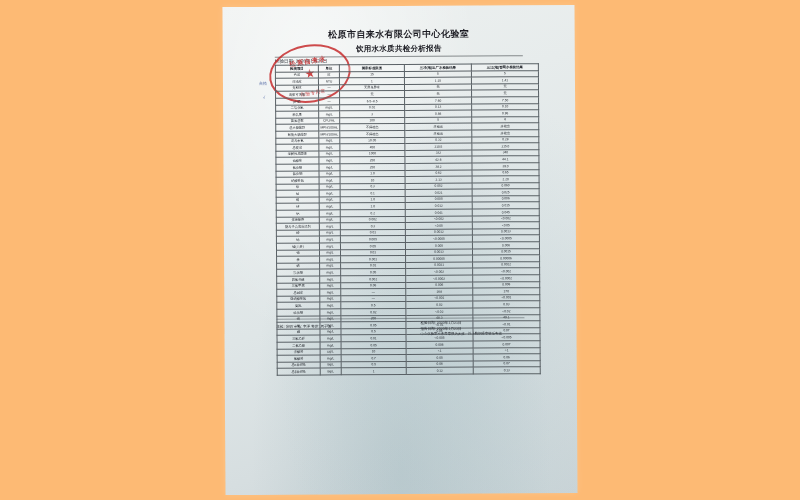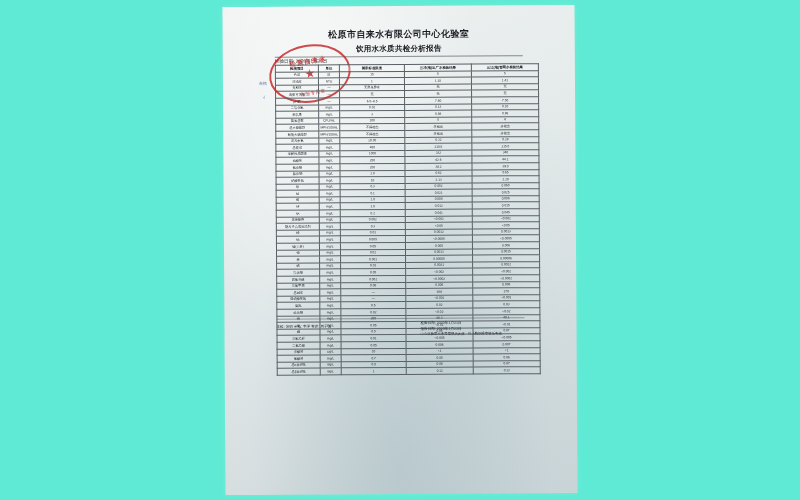--- a/index.html
+++ b/index.html
@@ -1,21 +1,21 @@
 <!DOCTYPE html>
 <html><head>
 <meta charset="utf-8">
 <style>
   html,body{margin:0;padding:0;}
   body{
     width:800px;height:500px;overflow:hidden;
     background:#000;
     font-family:"Liberation Sans", sans-serif;
   }
-  #stage{position:relative;width:800px;height:500px;background:#5eead4;}
+  #stage{position:relative;width:800px;height:500px;background:#fdba74;}
 
   
   #paper{
     position:absolute;
     left:224px;top:6px;width:352px;height:488px;
     background:linear-gradient(160deg,#eef1f0 0%,#e7ecec 28%,#dfe6e7 55%,#d6dee0 78%,#cbd5d8 100%);
     box-shadow:0 0 6px rgba(255,255,255,0.15);
     transform:rotate(-0.35deg);
   }
   

